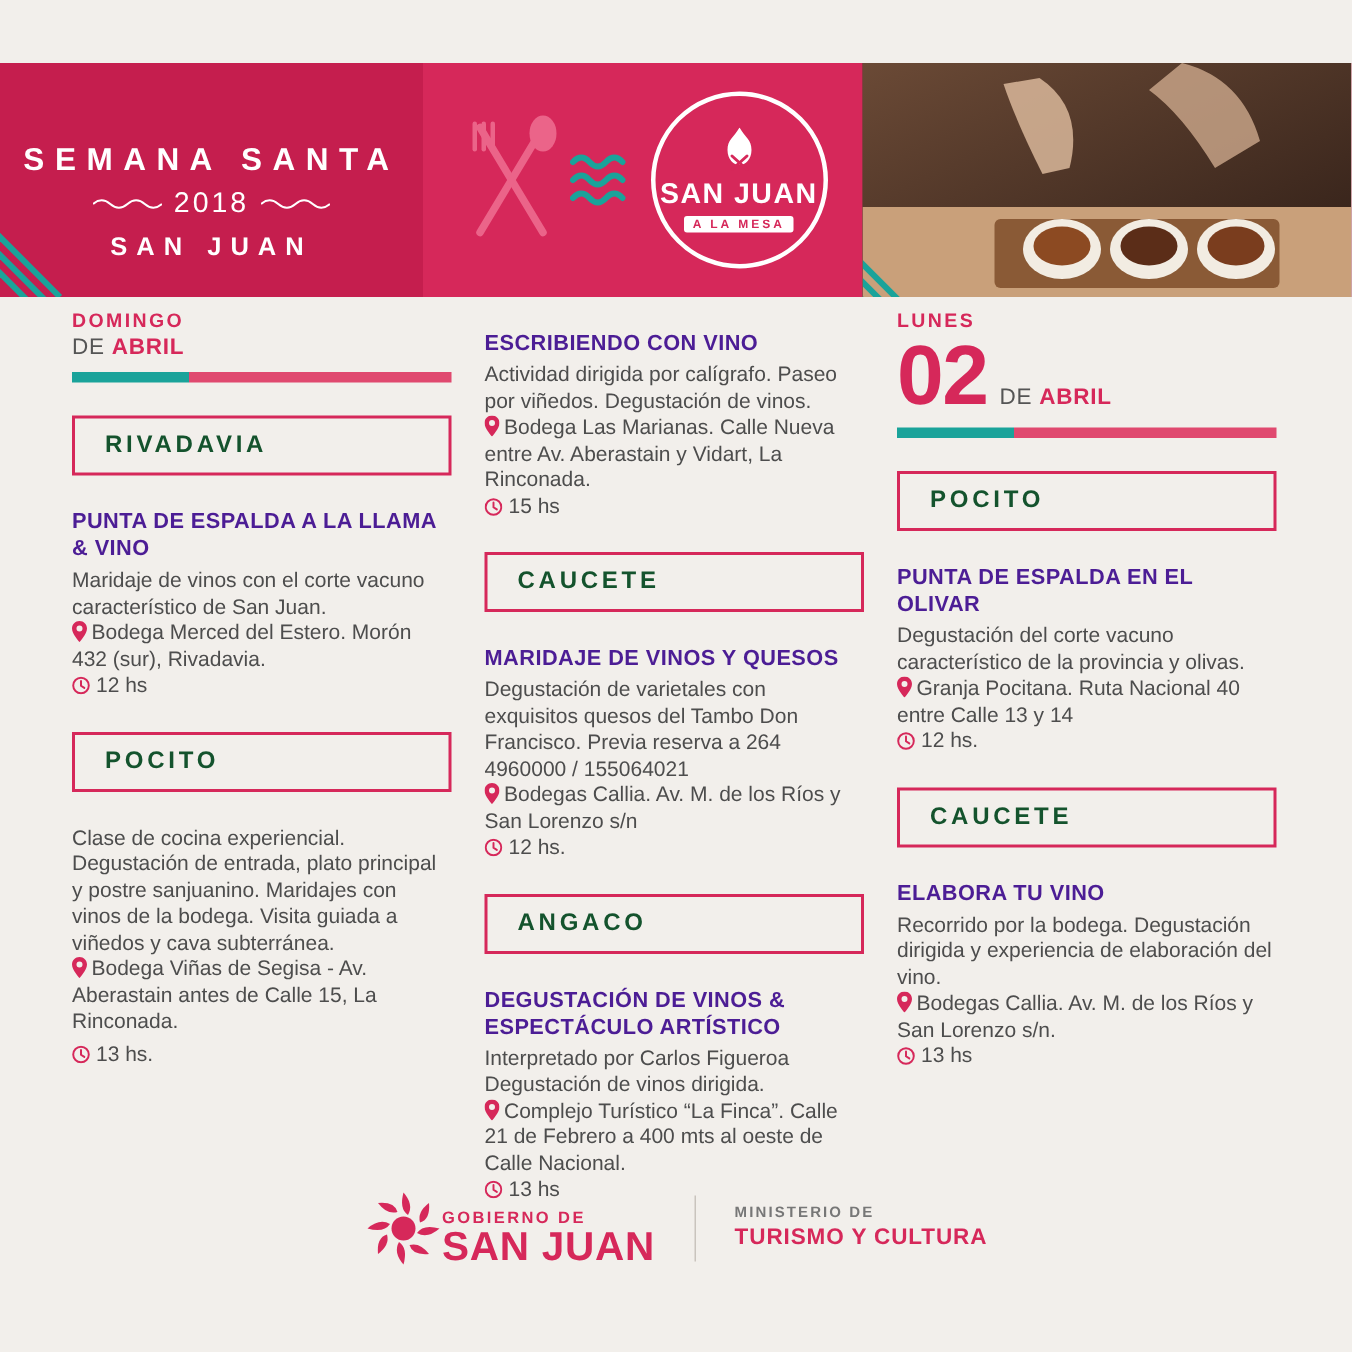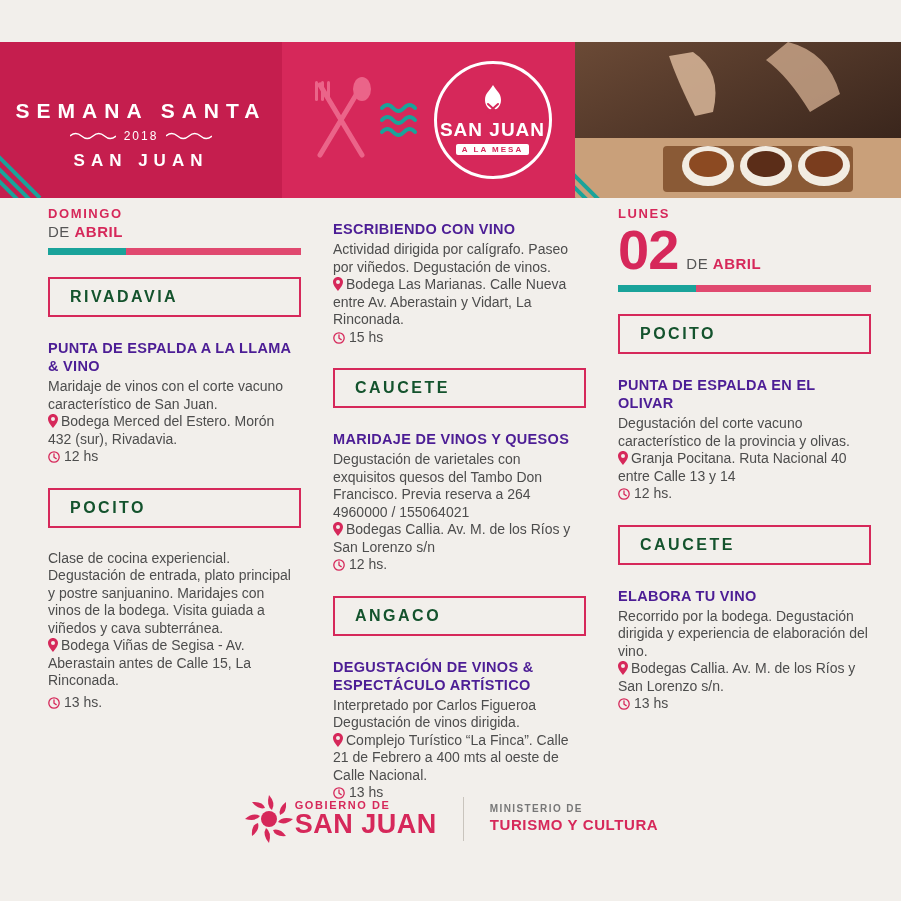--- a/index.html
+++ b/index.html
@@ -19,21 +19,21 @@
   .hdr-left {
     width: 282px; height: 100%; background: #c51e4e;
     display: flex; flex-direction: column; align-items: center; justify-content: center;
     color: #ffffff; position: relative;
   }
   .hdr-left .ss {
     font-size: 21px; letter-spacing: 7px; font-weight: bold; margin-bottom: 6px; margin-top: 29px;
   }
   .hdr-left .yr-wrap { display: flex; align-items: center; gap: 8px; margin-bottom: 8px; }
   .hdr-left .sq { width: 46px; height: 10px; }
-  .hdr-left .yr { font-size: 12px; letter-spacing: 2px; }
+  .hdr-left .yr { font-size: 19px; letter-spacing: 2px; }
   .hdr-left .sj { font-size: 17px; letter-spacing: 6px; font-weight: bold; }
 
   .hdr-mid {
     width: 293px; height: 100%; position: relative;
     display: flex; align-items: center; justify-content: center; gap: 4px;
   }
   .cutlery { width: 70px; height: 90px; opacity: .85; }
   .waves3 { width: 44px; }
   .logo-circ {
     width: 118px; height: 118px; border: 3px solid #ffffff; border-radius: 50%;
@@ -46,21 +46,21 @@
     padding: 1px 6px; border-radius: 2px; margin-top: 3px; font-weight: bold;
   }
   .hdr-photo { flex: 1; height: 100%; position: relative; overflow: hidden; background: #5a3a2e; }
   .hdr-corner {
     position: absolute; left: 0; bottom: 0; width: 44px; height: 52px; overflow: hidden;
   }
 
   
   .cols {
     position: absolute; left: 0; top: 206px; width: 901px; height: 600px;
-    display: flex; padding: 0 48px; gap: 10px;
+    display: flex; padding: 0 48px; gap: 0;
   }
   .col { width: 275px; position: relative; }
   .col.c2 { padding-left: 0; }
   .col-inner { padding-right: 28px; }
 
   .date-block { margin-bottom: 4px; }
   .dow {
     color: #d6285a; font-size: 13px; font-weight: bold; letter-spacing: 1.6px; margin-bottom: 2px;
   }
   .dnum-row { display: flex; align-items: baseline; gap: 8px; }
@@ -85,21 +85,21 @@
   .ev-desc { color: #4d4d4d; font-size: 14px; line-height: 17.5px; }
   .ev-line { color: #4d4d4d; font-size: 14px; line-height: 17.5px; display: block; }
   .pin { display:inline-block; vertical-align:-2px; margin-right:3px; }
   .clock { display:inline-block; vertical-align:-2px; margin-right:4px; }
 
   
   .footer {
     position: absolute; left: 0; bottom: 36px; width: 901px; height: 92px;
     display: flex; align-items: center; justify-content: center; gap: 0;
   }
-  .gob { display: flex; align-items: center; gap: 0; }
+  .gob { display: flex; align-items: flex-end; gap: 0; }
   .gob-text { line-height: 1; }
   .gob-text .g1 { color: #d6285a; font-size: 11px; letter-spacing: 1.6px; font-weight: bold; display:block; }
   .gob-text .g2 { color: #d6285a; font-size: 27px; font-weight: bold; letter-spacing: .5px; display:block; }
   .fsep { width: 1px; height: 44px; background: #c9c4bd; margin: 0 26px; }
   .min-text { line-height: 1.25; }
   .min-text .m1 { color: #777777; font-size: 10px; letter-spacing: 1.4px; font-weight: bold; display:block; }
   .min-text .m2 { color: #d6285a; font-size: 15px; letter-spacing: .6px; font-weight: bold; display:block; }
 </style>
 </head>
 <body>

